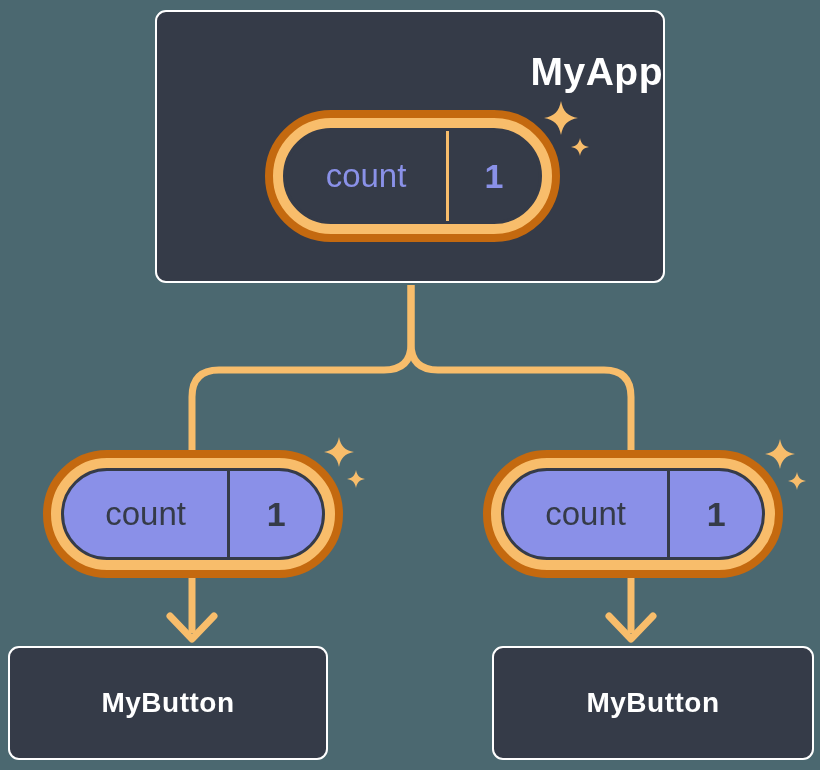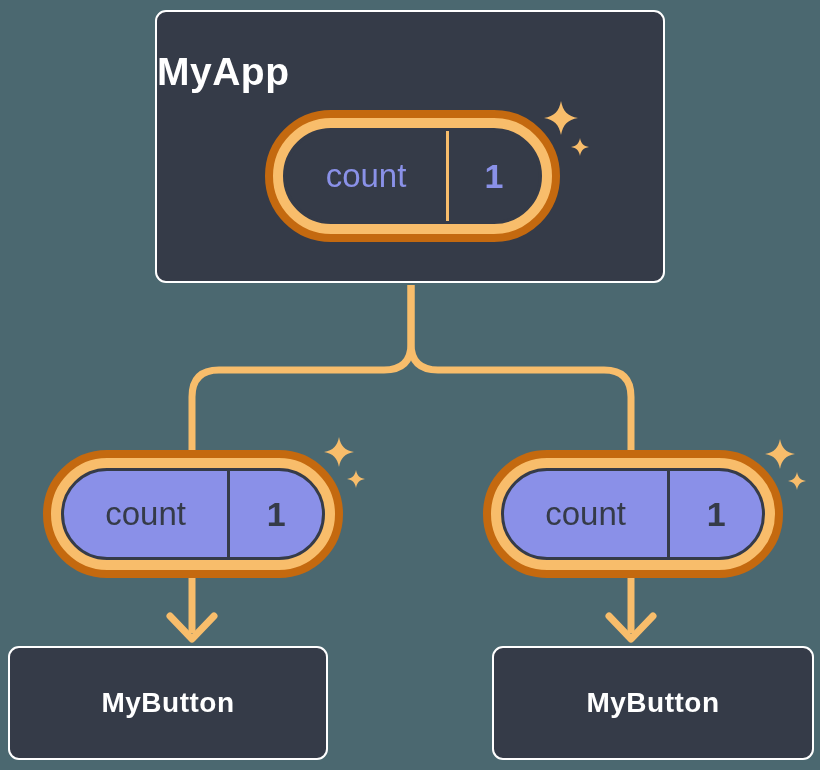--- a/index.html
+++ b/index.html
@@ -26,21 +26,21 @@
   #connectors path{stroke:var(--connector);stroke-width:7;fill:none;}
   .arrowhead{stroke-linecap:round;stroke-linejoin:round;}
   
   .node{
     position:absolute;z-index:2;
     background:var(--node-fill);
     border:2.5px solid var(--node-border);
     border-radius:11px;
   }
   .node-title{
-    position:absolute;left:0;right:0;text-align:left;
+    position:absolute;left:0;right:0;text-align:right;
     color:var(--node-text);font-weight:600;letter-spacing:.5px;
   }
   #node-myapp{left:155px;top:10px;width:510px;height:273px;}
   #node-myapp .node-title{top:38px;font-size:39px;}
   .button-node{display:flex;align-items:center;justify-content:center;}
   .button-node .node-title{position:static;font-size:28px;}
   #node-mybutton-left{left:8px;top:646px;width:320px;height:114px;}
   #node-mybutton-right{left:492px;top:646px;width:322px;height:114px;}
   
   .pill{position:absolute;z-index:3;}

